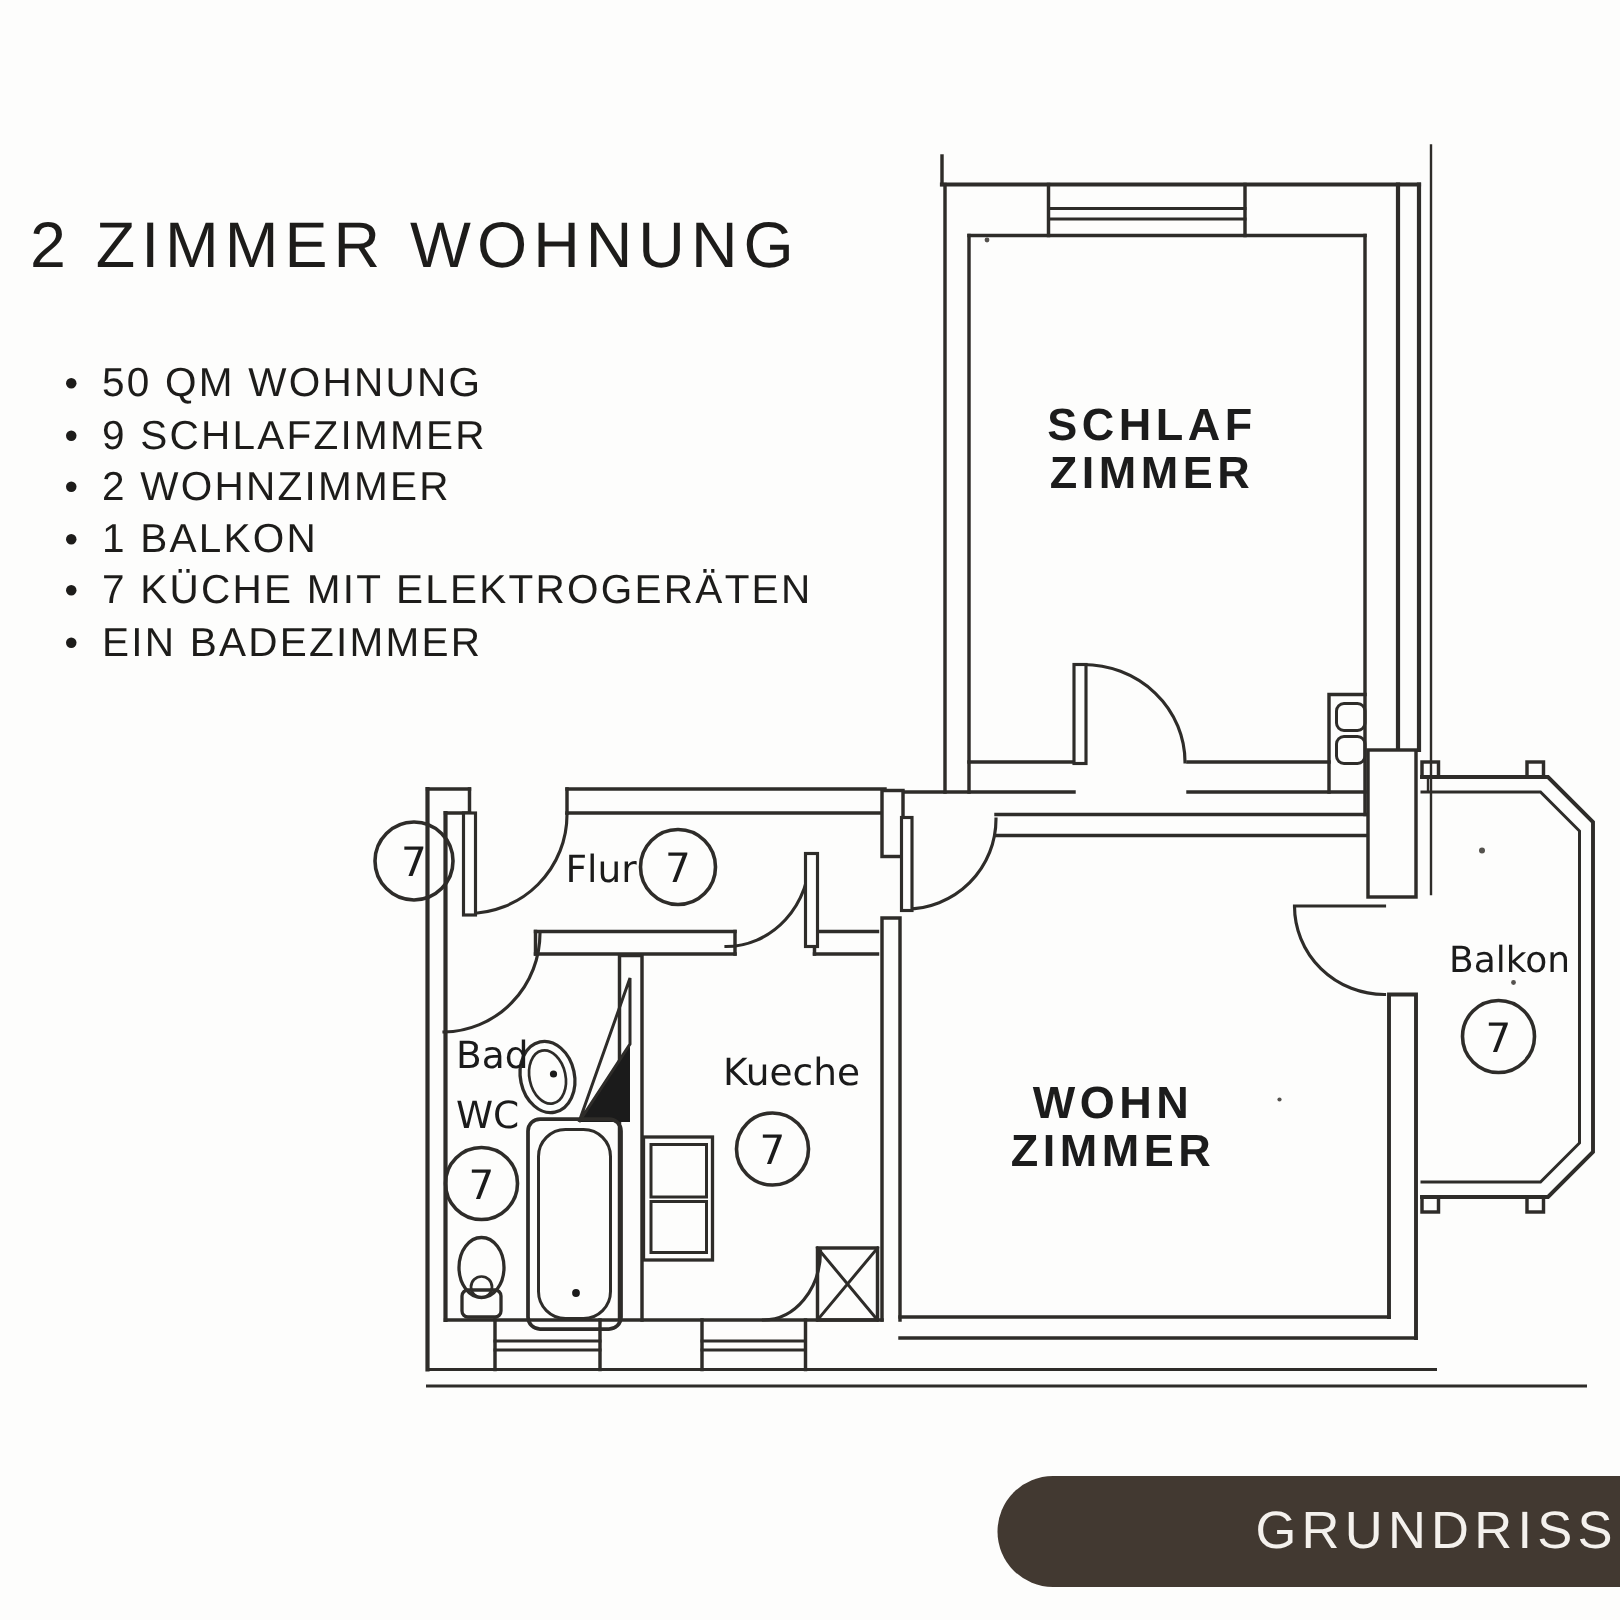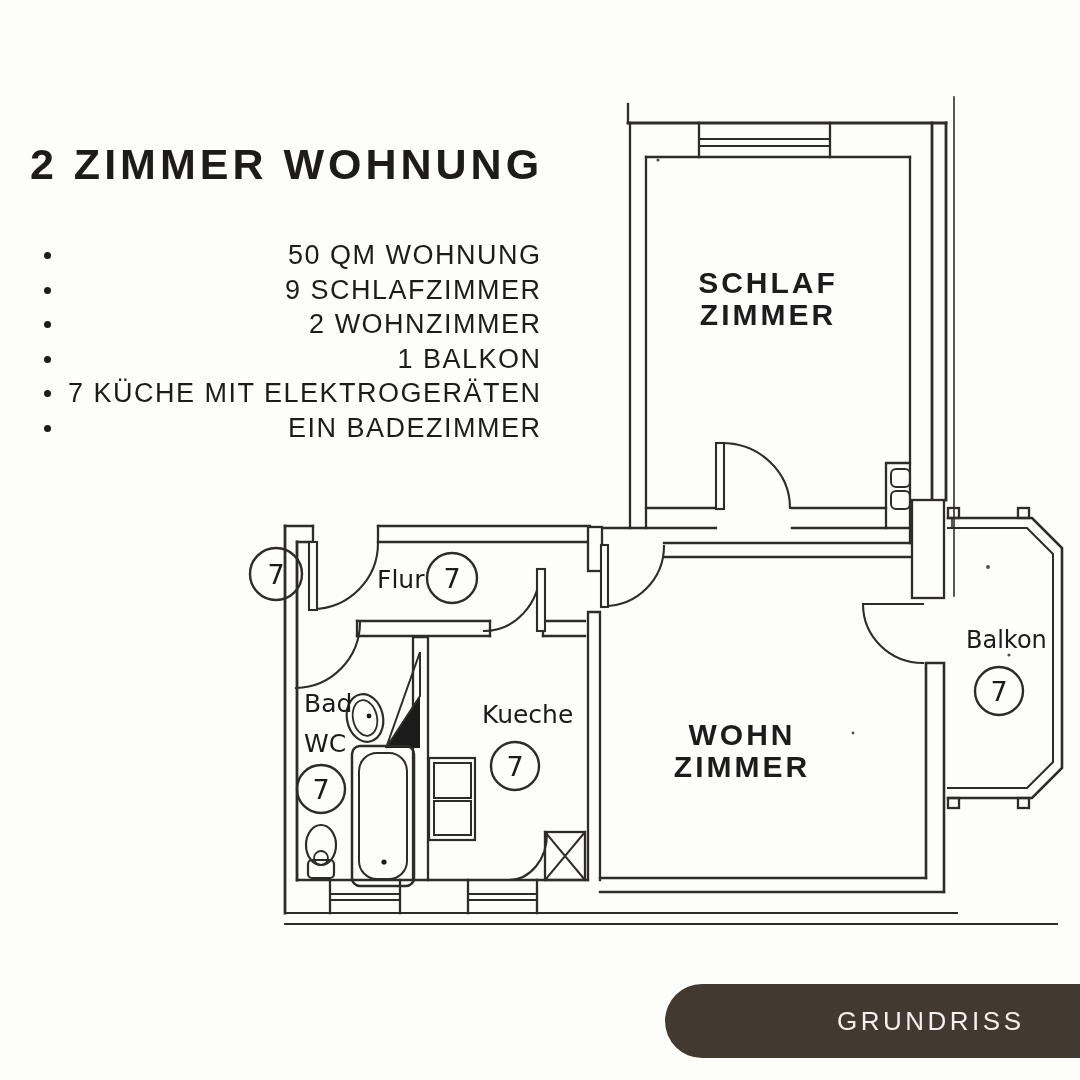--- a/index.html
+++ b/index.html
@@ -3,46 +3,46 @@
 <meta charset="utf-8">
 <style>
   html,body { margin:0; padding:0; }
   .canvas {
     position:relative; width:1080px; height:1080px;
     background:#fdfdfc; overflow:hidden;
     font-family:"Liberation Sans", sans-serif;
     color:#1d1c1a;
   }
   .page-title {
-    position:absolute; left:30px; top:140px;
-    font-size:43px; letter-spacing:4px; font-weight:700;
+    position:absolute; left:20px; top:140px;
+    font-size:43px; letter-spacing:4px; font-weight:400;
     color:#1d1c1a; white-space:nowrap;
   }
   .feature-list {
     position:absolute; left:44px; top:238px;
     list-style:none; margin:0; padding:0;
-    font-size:27px; letter-spacing:1.5px; font-weight:500;text-align:right;
+    font-size:27px; letter-spacing:1.5px; font-weight:500;
   }
   .feature-list li {
     position:relative; padding-left:24px; height:34.6px;
     line-height:34.6px; white-space:nowrap;
   }
   .feature-list li::before {
     content:""; position:absolute; left:0; top:14px;
     width:7px; height:7px; border-radius:50%; background:#1d1c1a;
   }
   .plan-svg { position:absolute; left:0; top:0; }
   .cta-pill {
     position:absolute; left:665px; top:984px; width:460px; height:74px;
     background:#423931; border-radius:37px 0 0 37px;
     display:flex; align-items:center; justify-content:flex-start;
   }
   .cta-pill span {
     margin-left:172px;
-    font-size:26px; letter-spacing:3.5px; color:#f4f1ed; font-weight:500;
+    font-size:35px; letter-spacing:3.5px; color:#f4f1ed; font-weight:500;
   }
   svg text.room-label {
     font-family:"Liberation Sans", sans-serif;
     font-size:30px; letter-spacing:3px; fill:#1c1c1c; font-weight:600;
     text-anchor:middle;
   }
   svg text.scan-label {
     font-family:"DejaVu Sans", sans-serif;
     font-size:25px; fill:#1b1b1b;
   }

